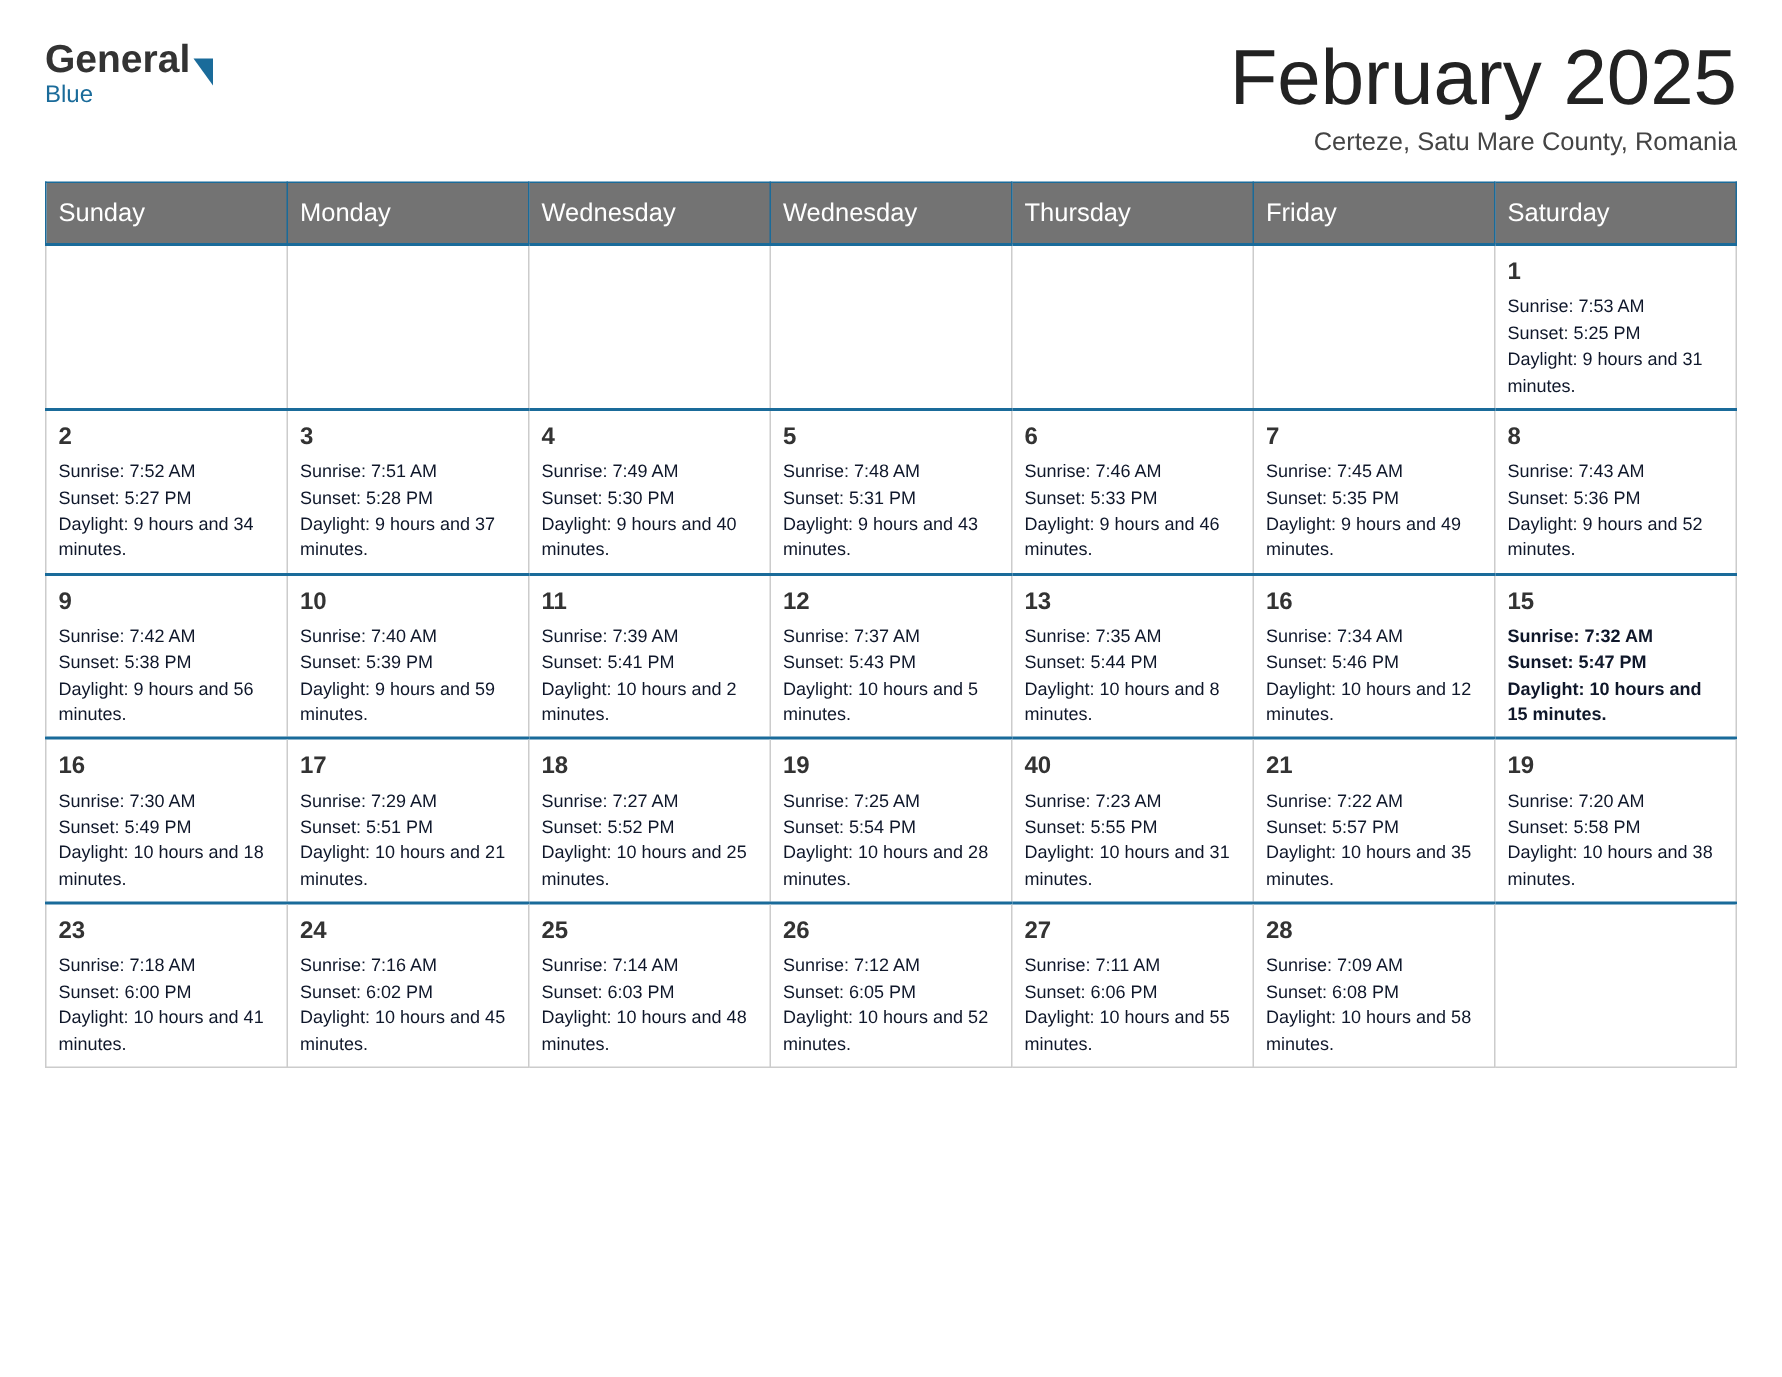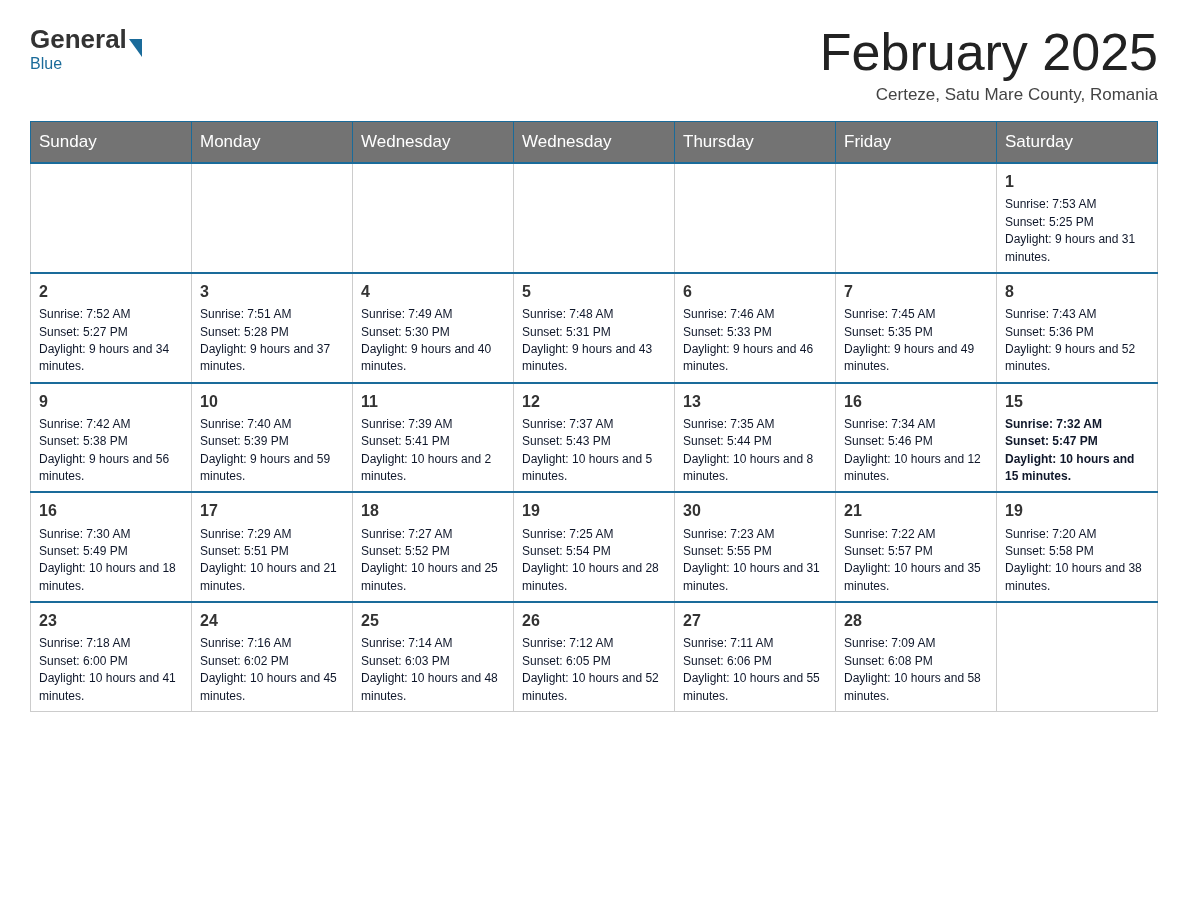--- a/index.html
+++ b/index.html
@@ -244,21 +244,21 @@
 Sunset: 5:52 PM
 Daylight: 10 hours and 25 minutes.</div>
         </td>
         <td>
           <span class="day-num">19</span>
           <div class="day-info" style="white-space: pre-line;">Sunrise: 7:25 AM
 Sunset: 5:54 PM
 Daylight: 10 hours and 28 minutes.</div>
         </td>
         <td>
-          <span class="day-num">30</span>
+          <span class="day-num">40</span>
           <div class="day-info" style="white-space: pre-line;">Sunrise: 7:23 AM
 Sunset: 5:55 PM
 Daylight: 10 hours and 31 minutes.</div>
         </td>
         <td>
           <span class="day-num">21</span>
           <div class="day-info" style="white-space: pre-line;">Sunrise: 7:22 AM
 Sunset: 5:57 PM
 Daylight: 10 hours and 35 minutes.</div>
         </td>

